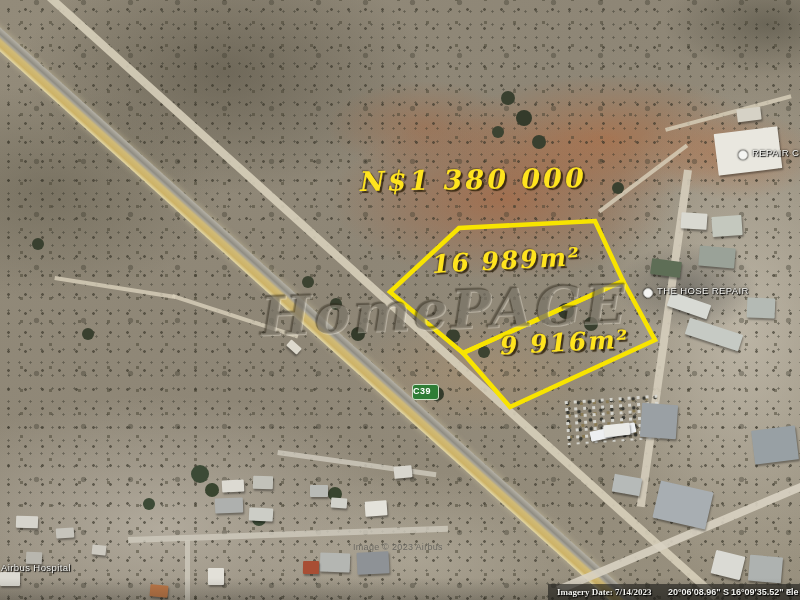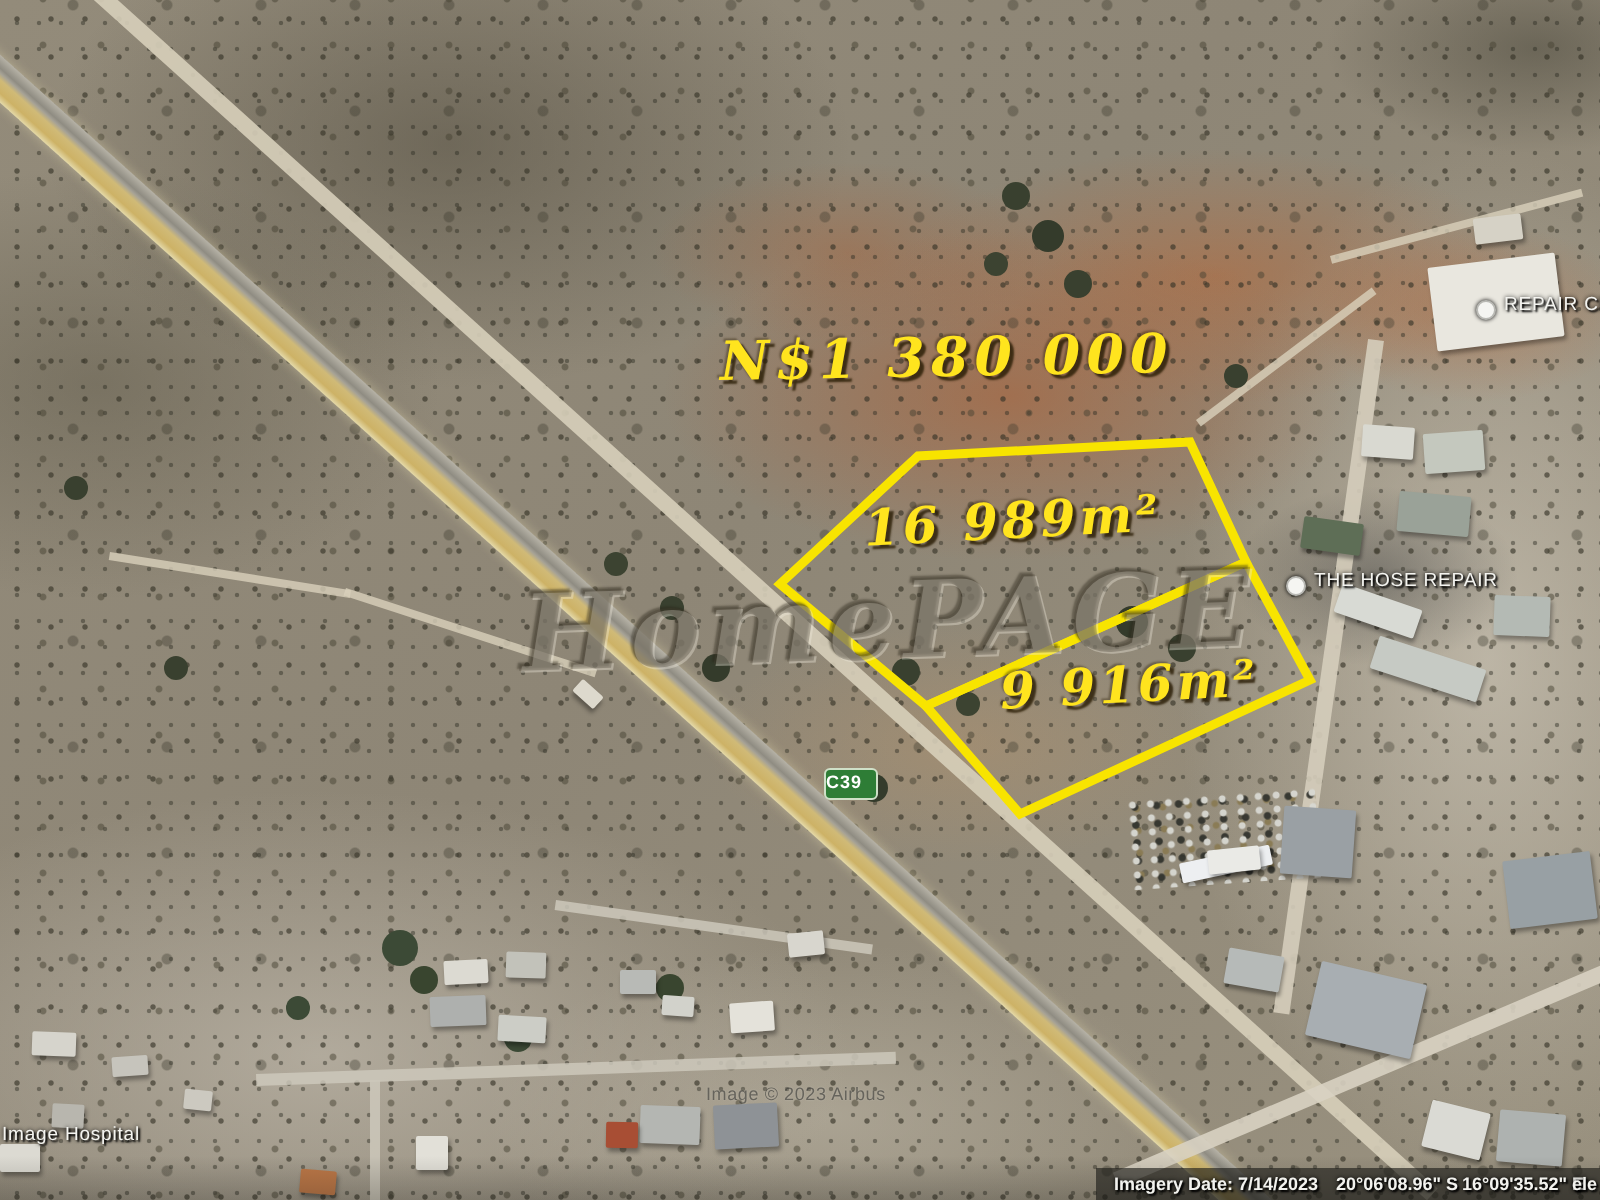--- a/index.html
+++ b/index.html
@@ -152,23 +152,23 @@
   <div class="hand price">N$1 380 000</div>
   <div class="hand area-lg">16 989m²</div>
   <div class="hand area-sm">9 916m²</div>
   <div class="watermark">HomePAGE</div>
 
   <div class="shield">C39</div>
   <div class="poi-dot" style="left:643px;top:288px;"></div>
   <div class="poi-label" style="left:657px;top:285px;">THE HOSE REPAIR</div>
   <div class="poi-dot" style="left:738px;top:150px;"></div>
   <div class="poi-label" style="left:752px;top:147px;">REPAIR CENT</div>
-  <div class="poi-label" style="left:1px;top:562px;">Image Hospital</div>
+  <div class="poi-label" style="left:1px;top:562px;">Airbus Hospital</div>
   <div class="attribution">Image © 2023 Airbus</div>
 
   <div class="bottomfade"></div>
   <div class="statusband"></div>
-  <div class="status" style="left:557px;">Imagery Date: 7/14/2023</div>
+  <div class="status" style="left:557px;font-family:Liberation Serif, serif;">Imagery Date: 7/14/2023</div>
   <div class="status" style="left:668px;">20°06'08.96" S</div>
   <div class="status" style="left:731px;">16°09'35.52" E</div>
   <div class="status" style="left:786px;">ele</div>
 
 </div>
 
 </body></html>

